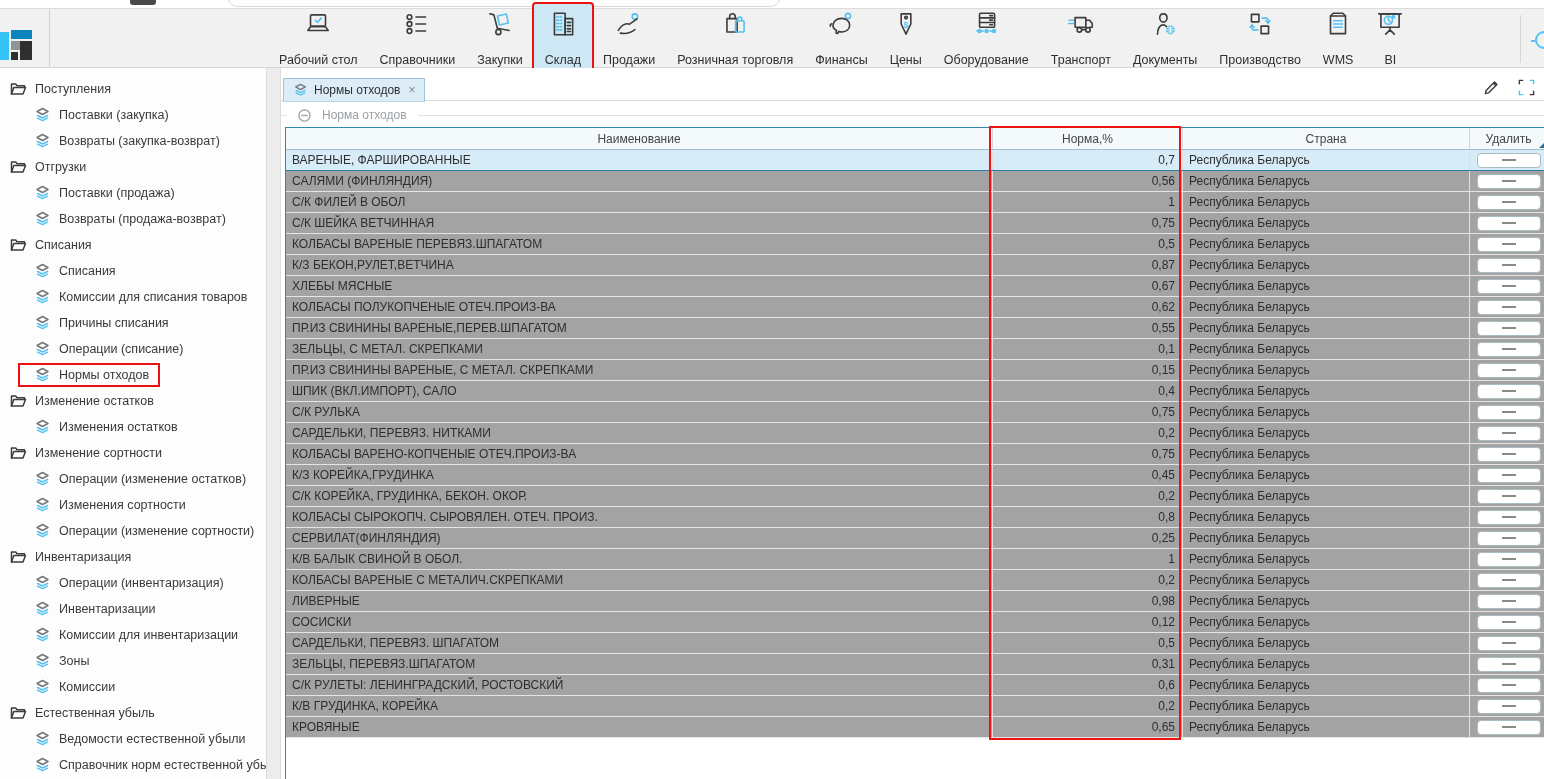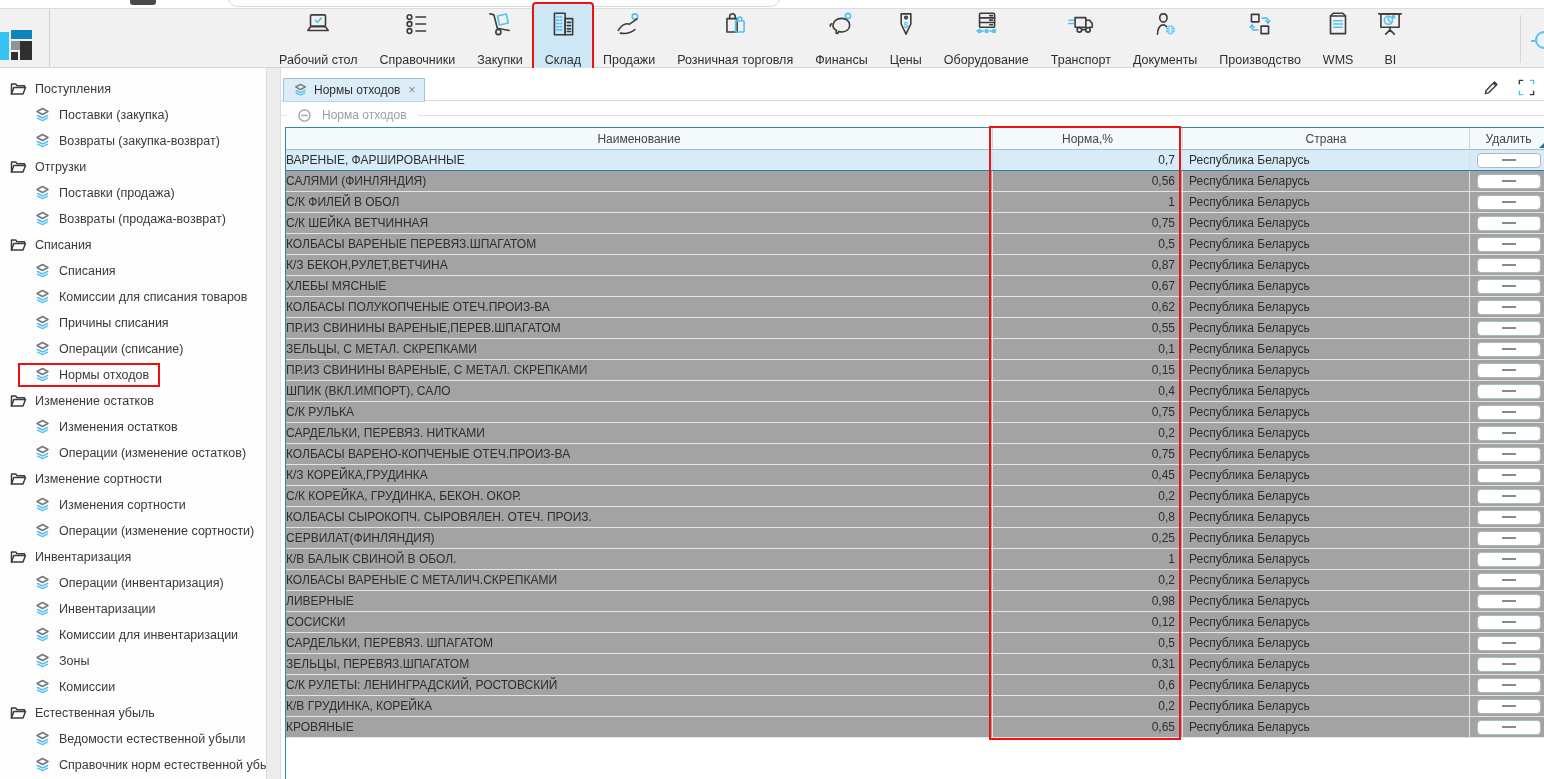--- a/index.html
+++ b/index.html
@@ -86,21 +86,21 @@
   .g-hdr .h{font-size:12px;color:#454545;display:flex;align-items:center;justify-content:center;
     border-right:1px solid #ccd9e0;position:relative;cursor:pointer}
   .g-hdr .h:last-child{border-right:none}
   .g-hdr .h.del-h::after{content:"";position:absolute;right:1px;bottom:1px;
     border-left:7px solid transparent;border-bottom:7px solid #2d6f94}
   .t-row{height:21px;border-bottom:1px solid #e4e4e4;background:#a3a3a3;cursor:pointer}
   .t-row.selected{background:var(--sel-row);border-bottom:1px solid #2a7ca6}
   .t-row .c{font-size:12px;color:#2e2e2e;display:flex;align-items:center;overflow:hidden;
     white-space:nowrap;border-right:1px solid #e0e0e0}
   .t-row .c:last-child{border-right:none}
-  .t-row .c.name{}
+  .t-row .c.name{padding-left:6px}
   .t-row .c.norm{justify-content:flex-end;padding-right:7px}
   .t-row .c.country{padding-left:6px}
   .t-row .c.del{justify-content:center}
   .del-btn{width:64px;height:15px;border:1px solid #a9bac3;border-radius:4px;background:#fff;
     display:flex;align-items:center;justify-content:center;cursor:pointer;padding:0}
   .del-dash{width:14px;height:2px;background:#8a8a8a;display:block}
 
   
   .red-col{position:absolute;left:708px;top:58px;width:192px;height:614px;
     border:2px solid var(--red);pointer-events:none;z-index:5}
@@ -495,42 +495,42 @@
               <svg class="ln" viewBox="0 0 16 16">
                 <path d="M8 1.5l5.5 3L8 7.5 2.5 4.5z" stroke="#777"></path>
                 <path class="acc" d="M3 8.5L8 11l5-2.5"></path>
                 <path class="acc" d="M3 11.2L8 13.7l5-2.5"></path>
               </svg>
             </span>
             <span class="s-label">Изменения остатков</span>
           </span>
         </div>
 
-        <div class="side-row item">
-          <span class="row-inner">
-            <span class="s-icon">
-              <svg class="ln" viewBox="0 0 16 16">
-                <path d="M8 1.5l5.5 3L8 7.5 2.5 4.5z" stroke="#777"></path>
-                <path class="acc" d="M3 8.5L8 11l5-2.5"></path>
-                <path class="acc" d="M3 11.2L8 13.7l5-2.5"></path>
-              </svg>
-            </span>
-            <span class="s-label">Операции (изменение остатков)</span>
-          </span>
-        </div>
-
         <div class="side-row group">
           <span class="row-inner">
             <span class="s-icon">
               <svg class="ln" viewBox="0 0 17 16" stroke="#596773">
                 <path d="M1.5 13V3h4.2L7 4.8h7.5v1.7"></path>
                 <path d="M3.8 6.5h11.7L13 13H1.5z"></path>
               </svg>
             </span>
             <span class="s-label">Изменение сортности</span>
+          </span>
+        </div>
+
+        <div class="side-row item">
+          <span class="row-inner">
+            <span class="s-icon">
+              <svg class="ln" viewBox="0 0 16 16">
+                <path d="M8 1.5l5.5 3L8 7.5 2.5 4.5z" stroke="#777"></path>
+                <path class="acc" d="M3 8.5L8 11l5-2.5"></path>
+                <path class="acc" d="M3 11.2L8 13.7l5-2.5"></path>
+              </svg>
+            </span>
+            <span class="s-label">Операции (изменение остатков)</span>
           </span>
         </div>
 
         <div class="side-row item">
           <span class="row-inner">
             <span class="s-icon">
               <svg class="ln" viewBox="0 0 16 16">
                 <path d="M8 1.5l5.5 3L8 7.5 2.5 4.5z" stroke="#777"></path>
                 <path class="acc" d="M3 8.5L8 11l5-2.5"></path>
                 <path class="acc" d="M3 11.2L8 13.7l5-2.5"></path>

